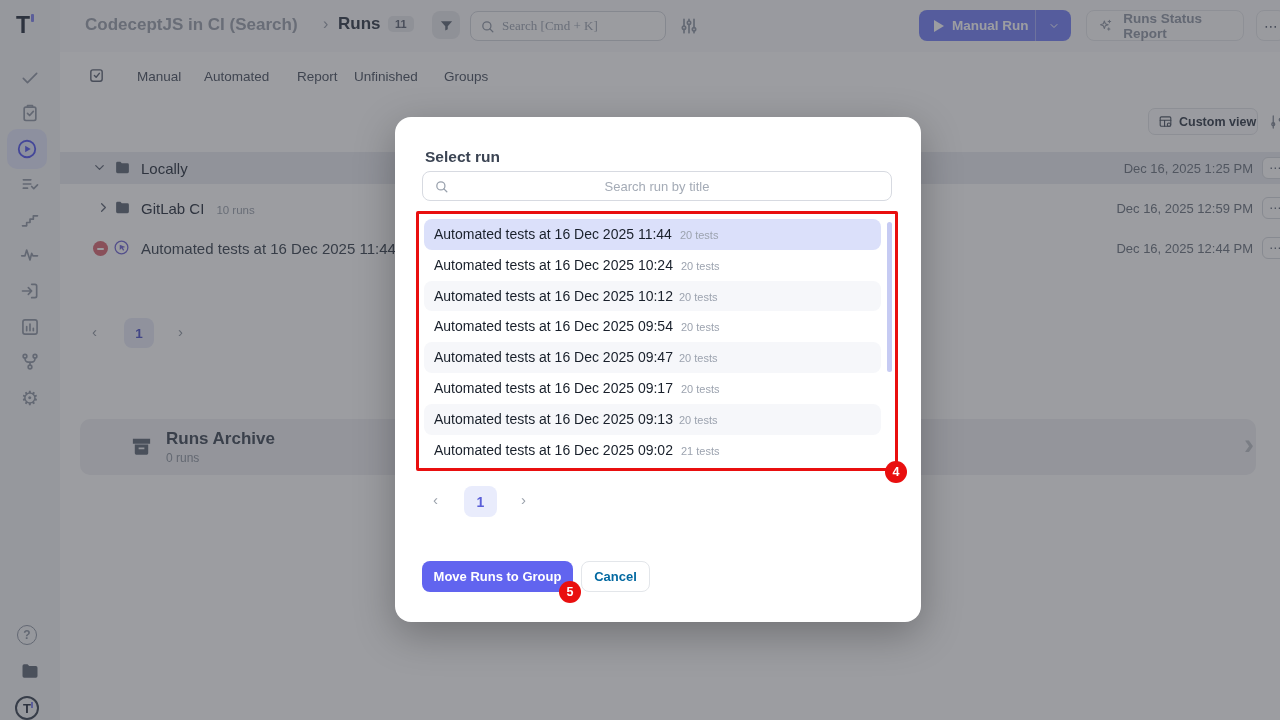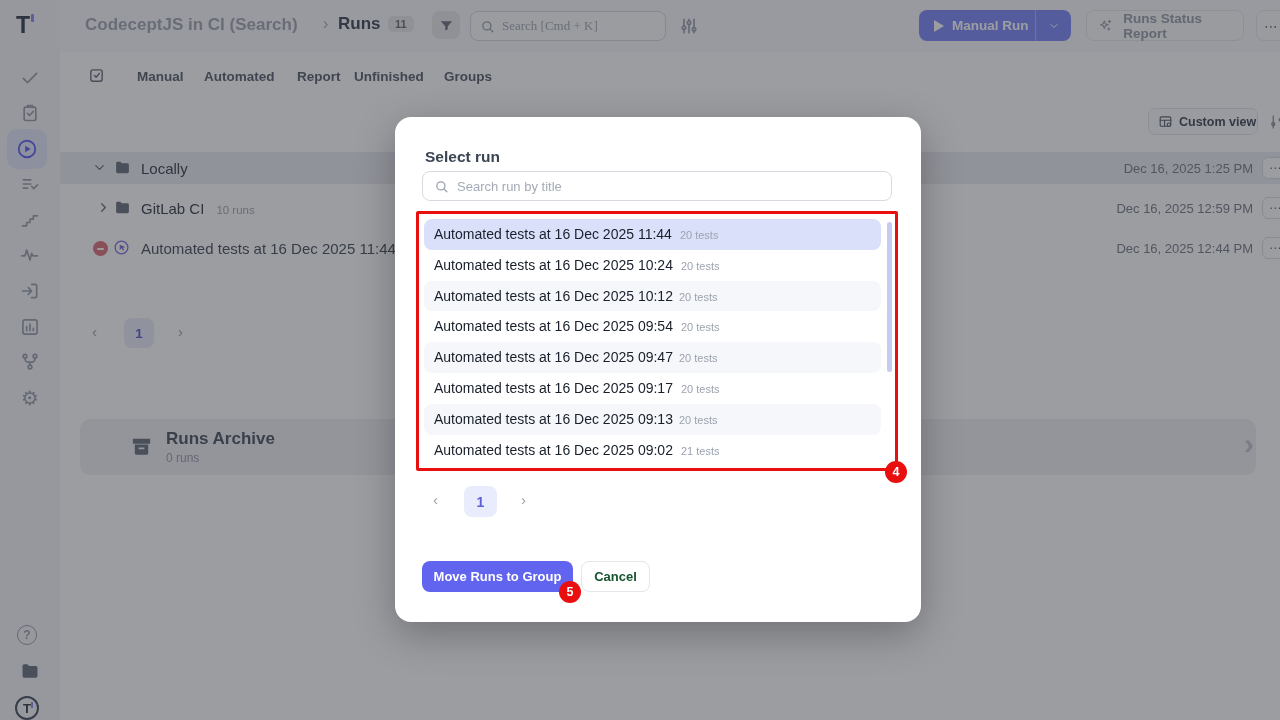--- a/index.html
+++ b/index.html
@@ -47,21 +47,21 @@
   .mr-split { width:36px; height:100%; border-left:1px solid rgba(255,255,255,.35); display:flex; align-items:center; justify-content:center; }
   .status-report { position:absolute; left:1026px; top:10px; width:158px; height:31px; background:#fbfbfc; border:1px solid #e7e8ec;
                    border-radius:8px; display:flex; align-items:center; gap:10px; padding-left:11px;
                    font-size:13.5px; font-weight:600; color:#9aa1ad; }
   .more-btn { position:absolute; left:1196px; top:10px; width:30px; height:31px; background:#fbfbfc; border:1px solid #e7e8ec;
               border-radius:8px; display:flex; align-items:center; justify-content:center; font-size:14px; color:#6b7280; }
 
   
   .tabs { position:absolute; left:60px; top:62px; width:1220px; height:32px; background:#fff; }
   .tab-ic { position:absolute; left:28px; top:5px; }
-  .tab { position:absolute; top:7px; font-size:13.5px; font-weight:700; color:#5b6370; }
+  .tab { position:absolute; top:7px; font-size:13.5px; font-weight:400; color:#5b6370; }
 
   
   .content { position:absolute; left:60px; top:86px; width:1220px; height:626px; background:#fff; }
   .custom-view { position:absolute; left:1088px; top:22px; width:110px; height:27px; background:#fcfcfd; border:1px solid #e5e7ea;
                  border-radius:7px; display:flex; align-items:center; gap:6px; padding-left:9px;
                  font-size:12.5px; font-weight:600; color:#454d5a; }
   .cols-edge { position:absolute; left:1208px; top:27px; width:18px; height:18px; }
   .tree-row { position:absolute; left:0; width:1220px; height:32px; display:flex; align-items:center; }
   .tree-row.hl { background:#eceef3; }
   .r-chev { position:absolute; left:32px; top:8px; }
@@ -84,21 +84,21 @@
   .arch-chev { position:absolute; left:1164px; top:8px; font-size:30px; color:#c2c6cc; font-weight:600; }
 
   
   .overlay { position:absolute; inset:0; background:rgba(30,33,40,0.44); z-index:40; }
   .modal { position:absolute; left:395px; top:117px; width:526px; height:505px; background:#fff; border-radius:16px;
            box-shadow:0 12px 40px rgba(0,0,0,.28); z-index:50; }
   .m-title { position:absolute; left:30px; top:31px; font-size:15.5px; font-weight:600; color:#3b4453; }
   .m-search { position:absolute; left:27px; top:54px; width:470px; height:30px; border:1px solid #d7dae1; border-radius:8px;
               display:flex; align-items:center; gap:8px; padding:0 11px; background:#fff; }
   .m-search input { border:none; outline:none; background:transparent; font-size:13px; color:#4b5563; width:400px;
-                    font-family:"Liberation Sans",sans-serif; }
+                    font-family:"Liberation Sans",sans-serif;text-align:center; }
   .m-search input::placeholder { color:#a4abb6; }
   .anno-box { position:absolute; left:21px; top:94px; width:482px; height:260px; border:3px solid #e90f0f; border-radius:2px; }
   .m-runs { position:absolute; left:5px; top:5px; width:457px; }
   .run-option { height:30.8px; border-radius:8px; display:flex; align-items:baseline; gap:8px; padding:0 10px; background:#fff;
                 line-height:30.8px; white-space:nowrap; overflow:hidden; }
   .run-option:first-child { background:#dbe0fa; }
   .run-option:nth-child(2n+3) { background:#f6f7fa;gap:6px; }
   .run-title { font-size:14px; color:#19202b; }
   .run-tests { font-size:11px; color:#9ca3af; }
   .m-scrollbar { position:absolute; left:468px; top:8px; width:5px; height:150px; background:#c6cbf3; border-radius:3px; }
@@ -106,21 +106,21 @@
                 font-size:12.5px; font-weight:700; display:flex; align-items:center; justify-content:center; z-index:60; }
   .badge-4 { left:490px; top:344px; }
   .badge-5 { left:164px; top:464px; }
   .m-pg-prev { position:absolute; left:38px; top:374px; font-size:15px; color:#9aa1ab; }
   .m-pg-page { position:absolute; left:69px; top:369px; width:33px; height:31px; border-radius:8px; background:#e9ecfc;
                color:#5a5fd8; font-size:14px; font-weight:600; display:flex; align-items:center; justify-content:center; }
   .m-pg-next { position:absolute; left:126px; top:374px; font-size:15px; color:#9aa1ab; }
   .m-primary { position:absolute; left:27px; top:444px; width:151px; height:31px; background:#6164ef; border:none; border-radius:8px;
                color:#fff; font-size:13px; font-weight:600; font-family:"Liberation Sans",sans-serif; }
   .m-cancel { position:absolute; left:186px; top:444px; width:69px; height:31px; background:#fff; border:1px solid #e3e6ea;
-              border-radius:8px; color:#14532d; font-size:13px; font-weight:600; font-family:"Liberation Sans",sans-serif; }
+              border-radius:8px; color:#0369a1; font-size:13px; font-weight:600; font-family:"Liberation Sans",sans-serif; }
 </style>
 </head>
 <body>
 
 <div class="stage">
 
   <div class="sidebar">
     <div class="logo-t">T</div>
     <div class="side-ic" style="top:65px">
       <svg class="ic" width="20" height="20" viewBox="0 0 24 24">

